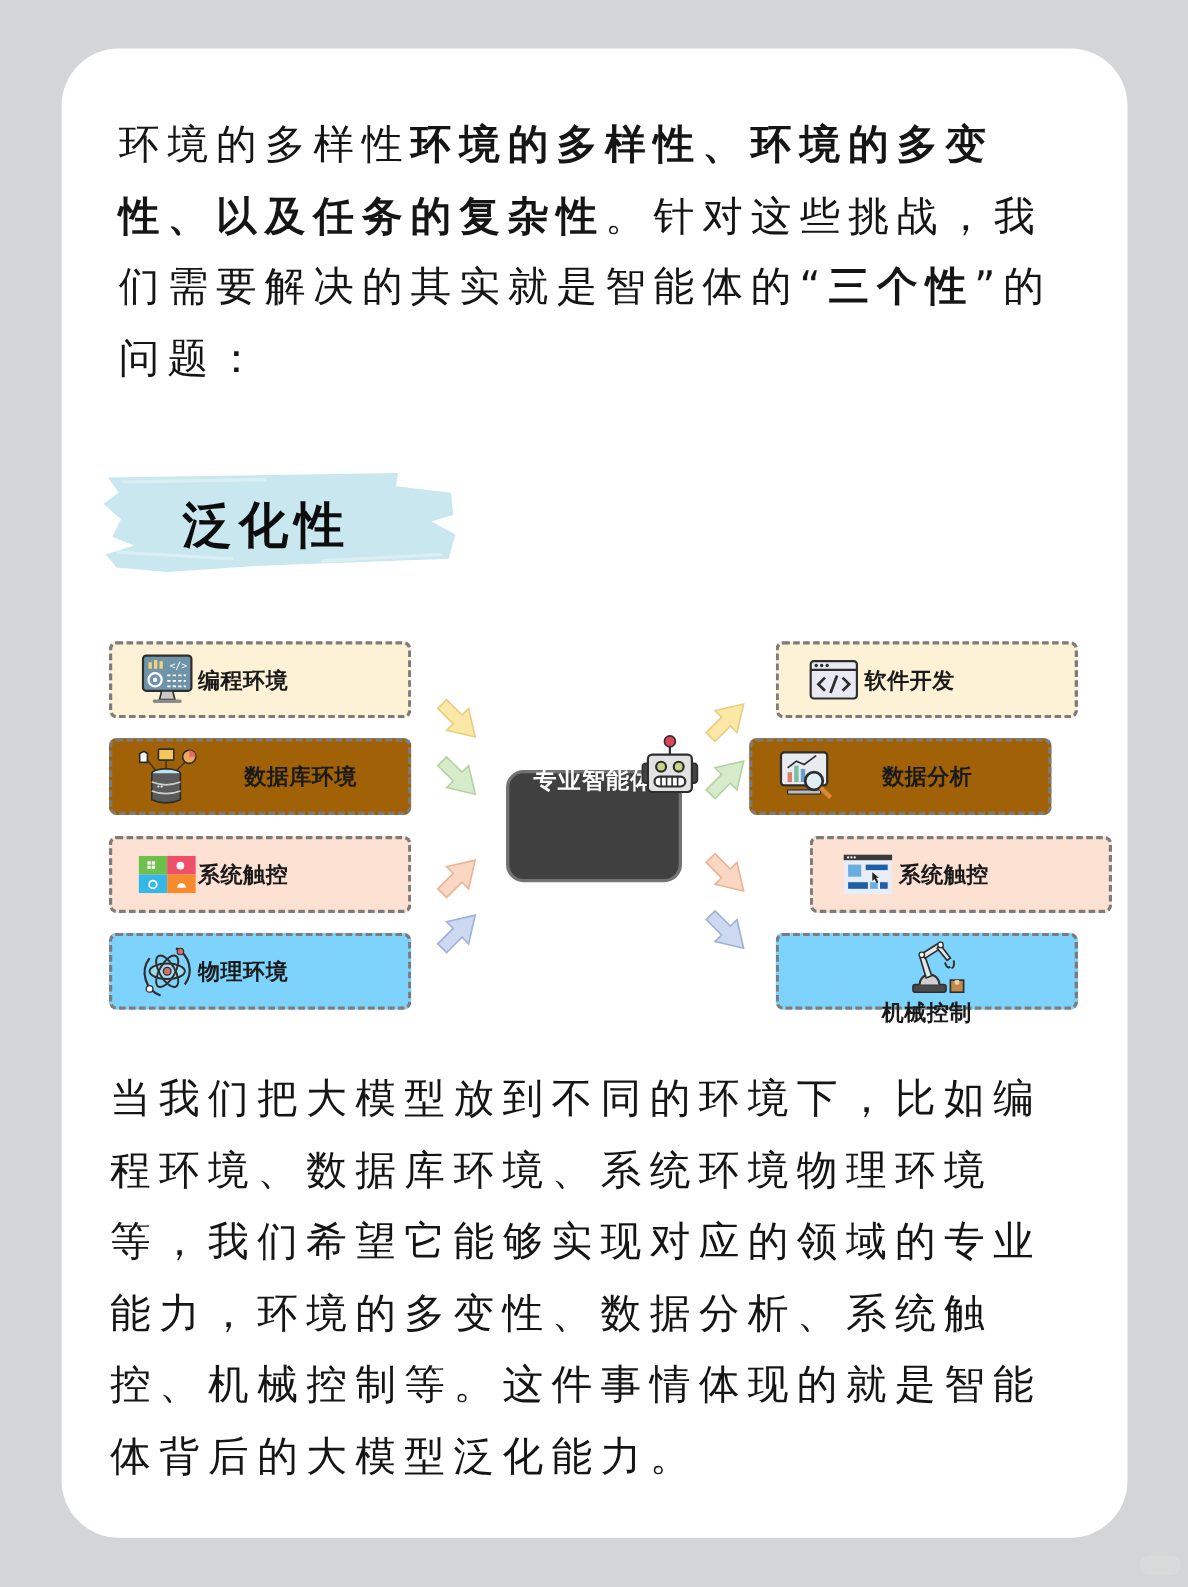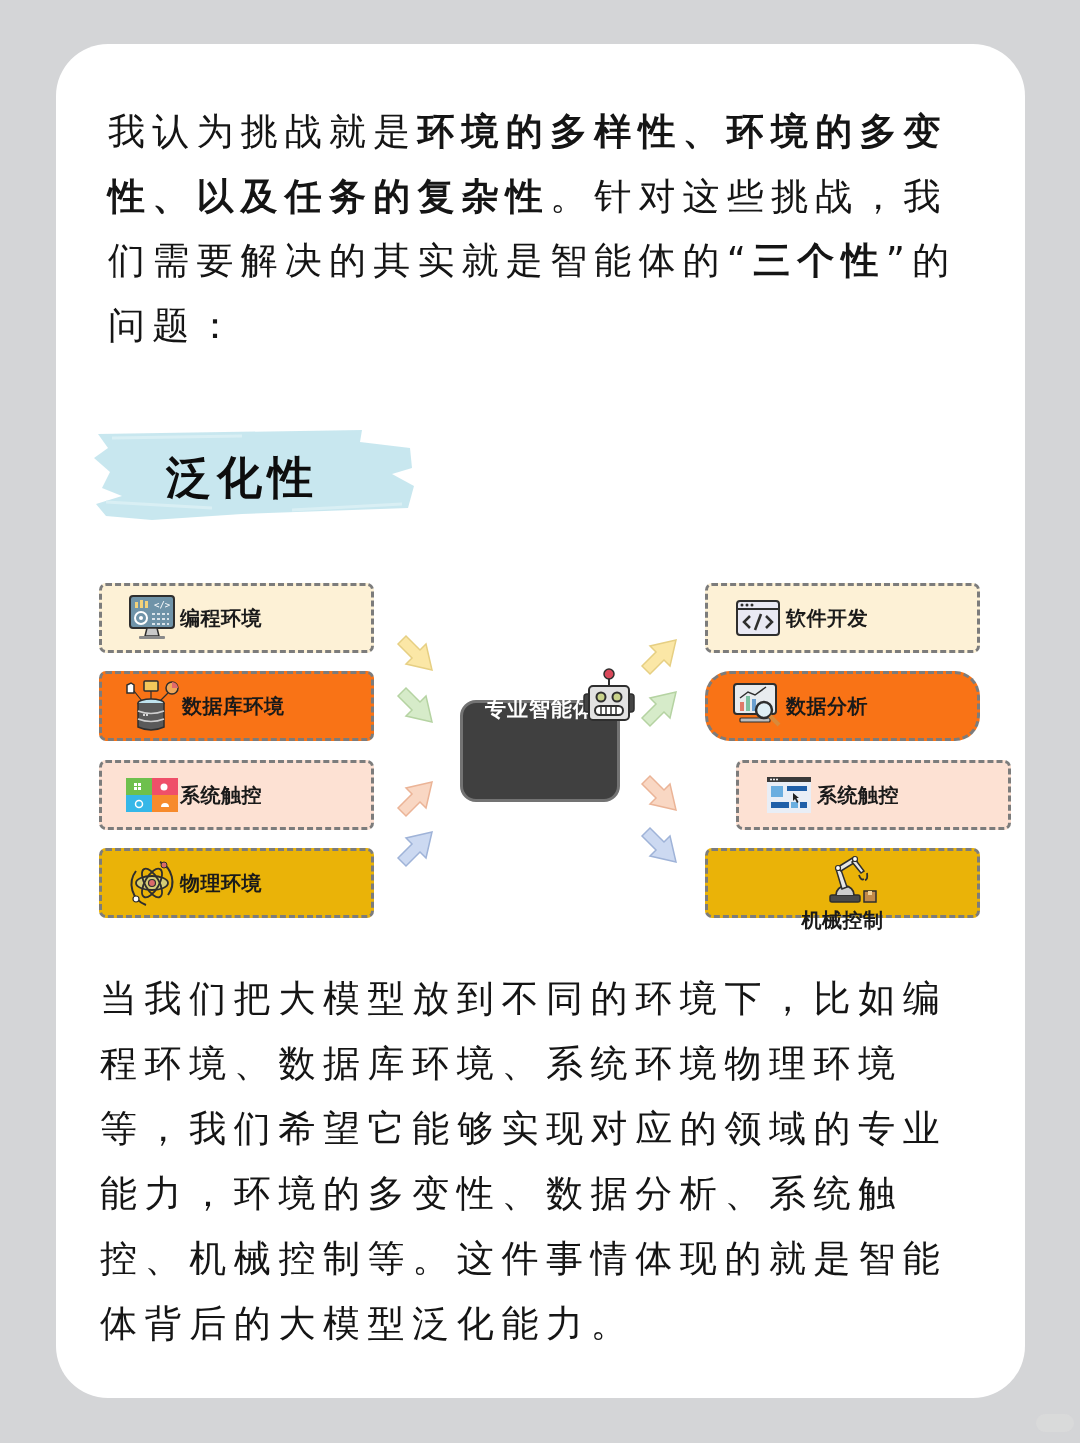--- a/index.html
+++ b/index.html
@@ -31,23 +31,23 @@
   
   .box {
     position: absolute; width: 275px; height: 70px; border-radius: 7px;
     border: 3px dashed #7c7c7c; display: flex; align-items: center;
   }
   .box .icon { width: 56px; height: 56px; margin-left: 22px; flex: 0 0 56px; display:flex; align-items:center; justify-content:center; }
   .box .label { font-size: 20px; font-weight: bold; color: #1a1a1a; letter-spacing: 0.5px; }
   .box.db .label { margin-left: 2px; }
 
   .c-yellow { background: #fdf1d6; }
-  .c-green  { background: #f97316; }
+  .c-green  { background: #a16207; gap: 40px; }
   .c-peach  { background: #fde1d3; }
-  .c-blue   { background: #eab308; }
+  .c-blue   { background: #7dd3fc; }
 
   .center-box {
     position: absolute; left: 460px; top: 700px; width: 160px; height: 102px;
     background: #404040; border: 3px solid #737373; border-radius: 16px;
     display: flex; align-items: flex-start; justify-content: center;
   }
   .center-box .label { color: #fff; font-size: 21px; font-weight: bold; letter-spacing: 1px; margin-top: -8px; }
 
   .robot { position: absolute; left: 582px; top: 666px; width: 54px; height: 58px; }
 
@@ -56,21 +56,21 @@
   .watermark {
     position: absolute; left: 1036px; top: 1414px; width: 38px; height: 18px;
     border-radius: 9px; background: #dcdcdc; opacity: 0.7;
   }
 </style>
 </head>
 <body>
 
 <div class="card"></div>
 
-<p class="para para-top"><span>我认为挑战就是</span><b>环境的多样性、环境的多变性、以及任务的复杂性</b><span>。针对这些挑战，我们需要解决的其实就是智能体的“</span><b>三个性</b><span>”的问题：</span></p>
+<p class="para para-top"><span>环境的多样性</span><b>环境的多样性、环境的多变性、以及任务的复杂性</b><span>。针对这些挑战，我们需要解决的其实就是智能体的“</span><b>三个性</b><span>”的问题：</span></p>
 
 <svg class="brush" viewBox="0 0 324 94">
   <path d="M6 6 L270 2 L268 14 L318 20 L320 40 L300 46 L322 58 L316 80 L150 86 L60 92 L14 88 L4 76 L30 68 L10 60 L18 44 L2 30 L16 20 Z" fill="#c5e6ee" opacity="0.95"></path>
   <path d="M14 74 L120 80 M200 82 L310 76 M20 10 L150 8" stroke="#d9eff4" stroke-width="3" fill="none"></path>
 </svg>
 <div class="heading">泛化性</div>
 
 <div class="box c-yellow" style="left:99px; top:583px;">
   <div class="icon">
     <svg width="50" height="48" viewBox="0 0 50 48">
@@ -197,21 +197,21 @@
         <circle cx="12" cy="6" r="1.5" fill="#2e2e2e"></circle>
         <circle cx="17" cy="6" r="1.5" fill="#2e2e2e"></circle>
       <path d="M15 17 L9 23 L15 29" fill="none" stroke="#2e2e2e" stroke-width="2.5"></path>
       <path d="M31 17 L37 23 L31 29" fill="none" stroke="#2e2e2e" stroke-width="2.5"></path>
       <line x1="26" y1="15" x2="20" y2="31" stroke="#2e2e2e" stroke-width="2.5"></line>
     </svg>
   </div>
   <span class="label">软件开发</span>
 </div>
 
-<div class="box c-green" style="left:705px; top:671px;border-radius:25px;">
+<div class="box c-green" style="left:681px; top:671px;">
   <div class="icon">
     <svg width="52" height="48" viewBox="0 0 52 48">
       <rect x="2" y="2" width="42" height="30" rx="3" fill="#e8ecef" stroke="#2e2e2e" stroke-width="2"></rect>
       <rect x="8" y="20" width="4" height="9" fill="#e07a6a"></rect>
       <rect x="14" y="14" width="4" height="15" fill="#7ac0a0"></rect>
       <rect x="20" y="17" width="4" height="12" fill="#6a9fd0"></rect>
       <path d="M8 16 L16 10 L23 13 L34 5" fill="none" stroke="#2e2e2e" stroke-width="1.5"></path>
       <rect x="8" y="36" width="30" height="4" rx="1" fill="#bdbdbd" stroke="#2e2e2e" stroke-width="1.2"></rect>
       <circle cx="32" cy="28" r="8" fill="#dfeff5" stroke="#2e2e2e" stroke-width="2.5"></circle>
       <line x1="38" y1="34" x2="47" y2="43" stroke="#d88a3a" stroke-width="4"></line>

